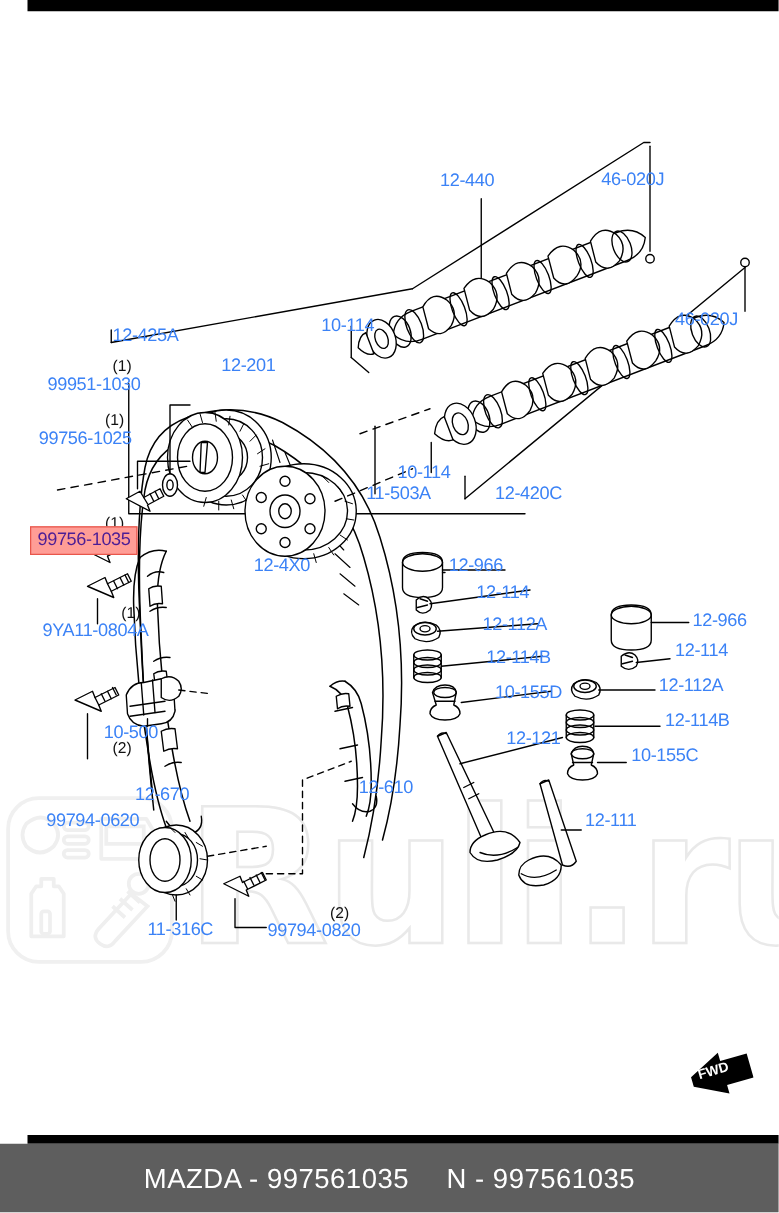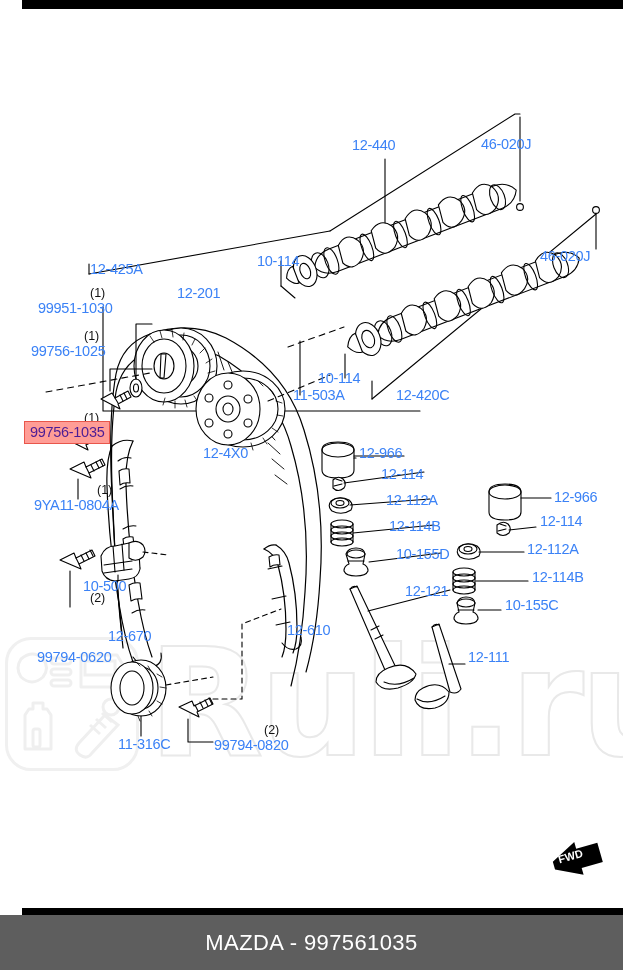--- a/index.html
+++ b/index.html
@@ -364,15 +364,16 @@
       <div class="qty" style="left: 84px; top: 411px;">(1)</div>
       <div class="qty" style="left: 97px; top: 483px;">(1)</div>
       <div class="qty" style="left: 90px; top: 591px;">(2)</div>
       <div class="qty" style="left: 264px; top: 723px;">(2)</div>
       <div class="hl" style="left: 24px; top: 421px; background: rgb(255, 157, 150); border-color: rgb(232, 86, 75);">99756-1035</div>
     </div>
 
   <div class="footer-black"></div>
   <div class="footer">
     <span>MAZDA - 997561035</span>
+    <span>N - 997561035</span>
   </div>
 
 </div>
 
 </body></html>

